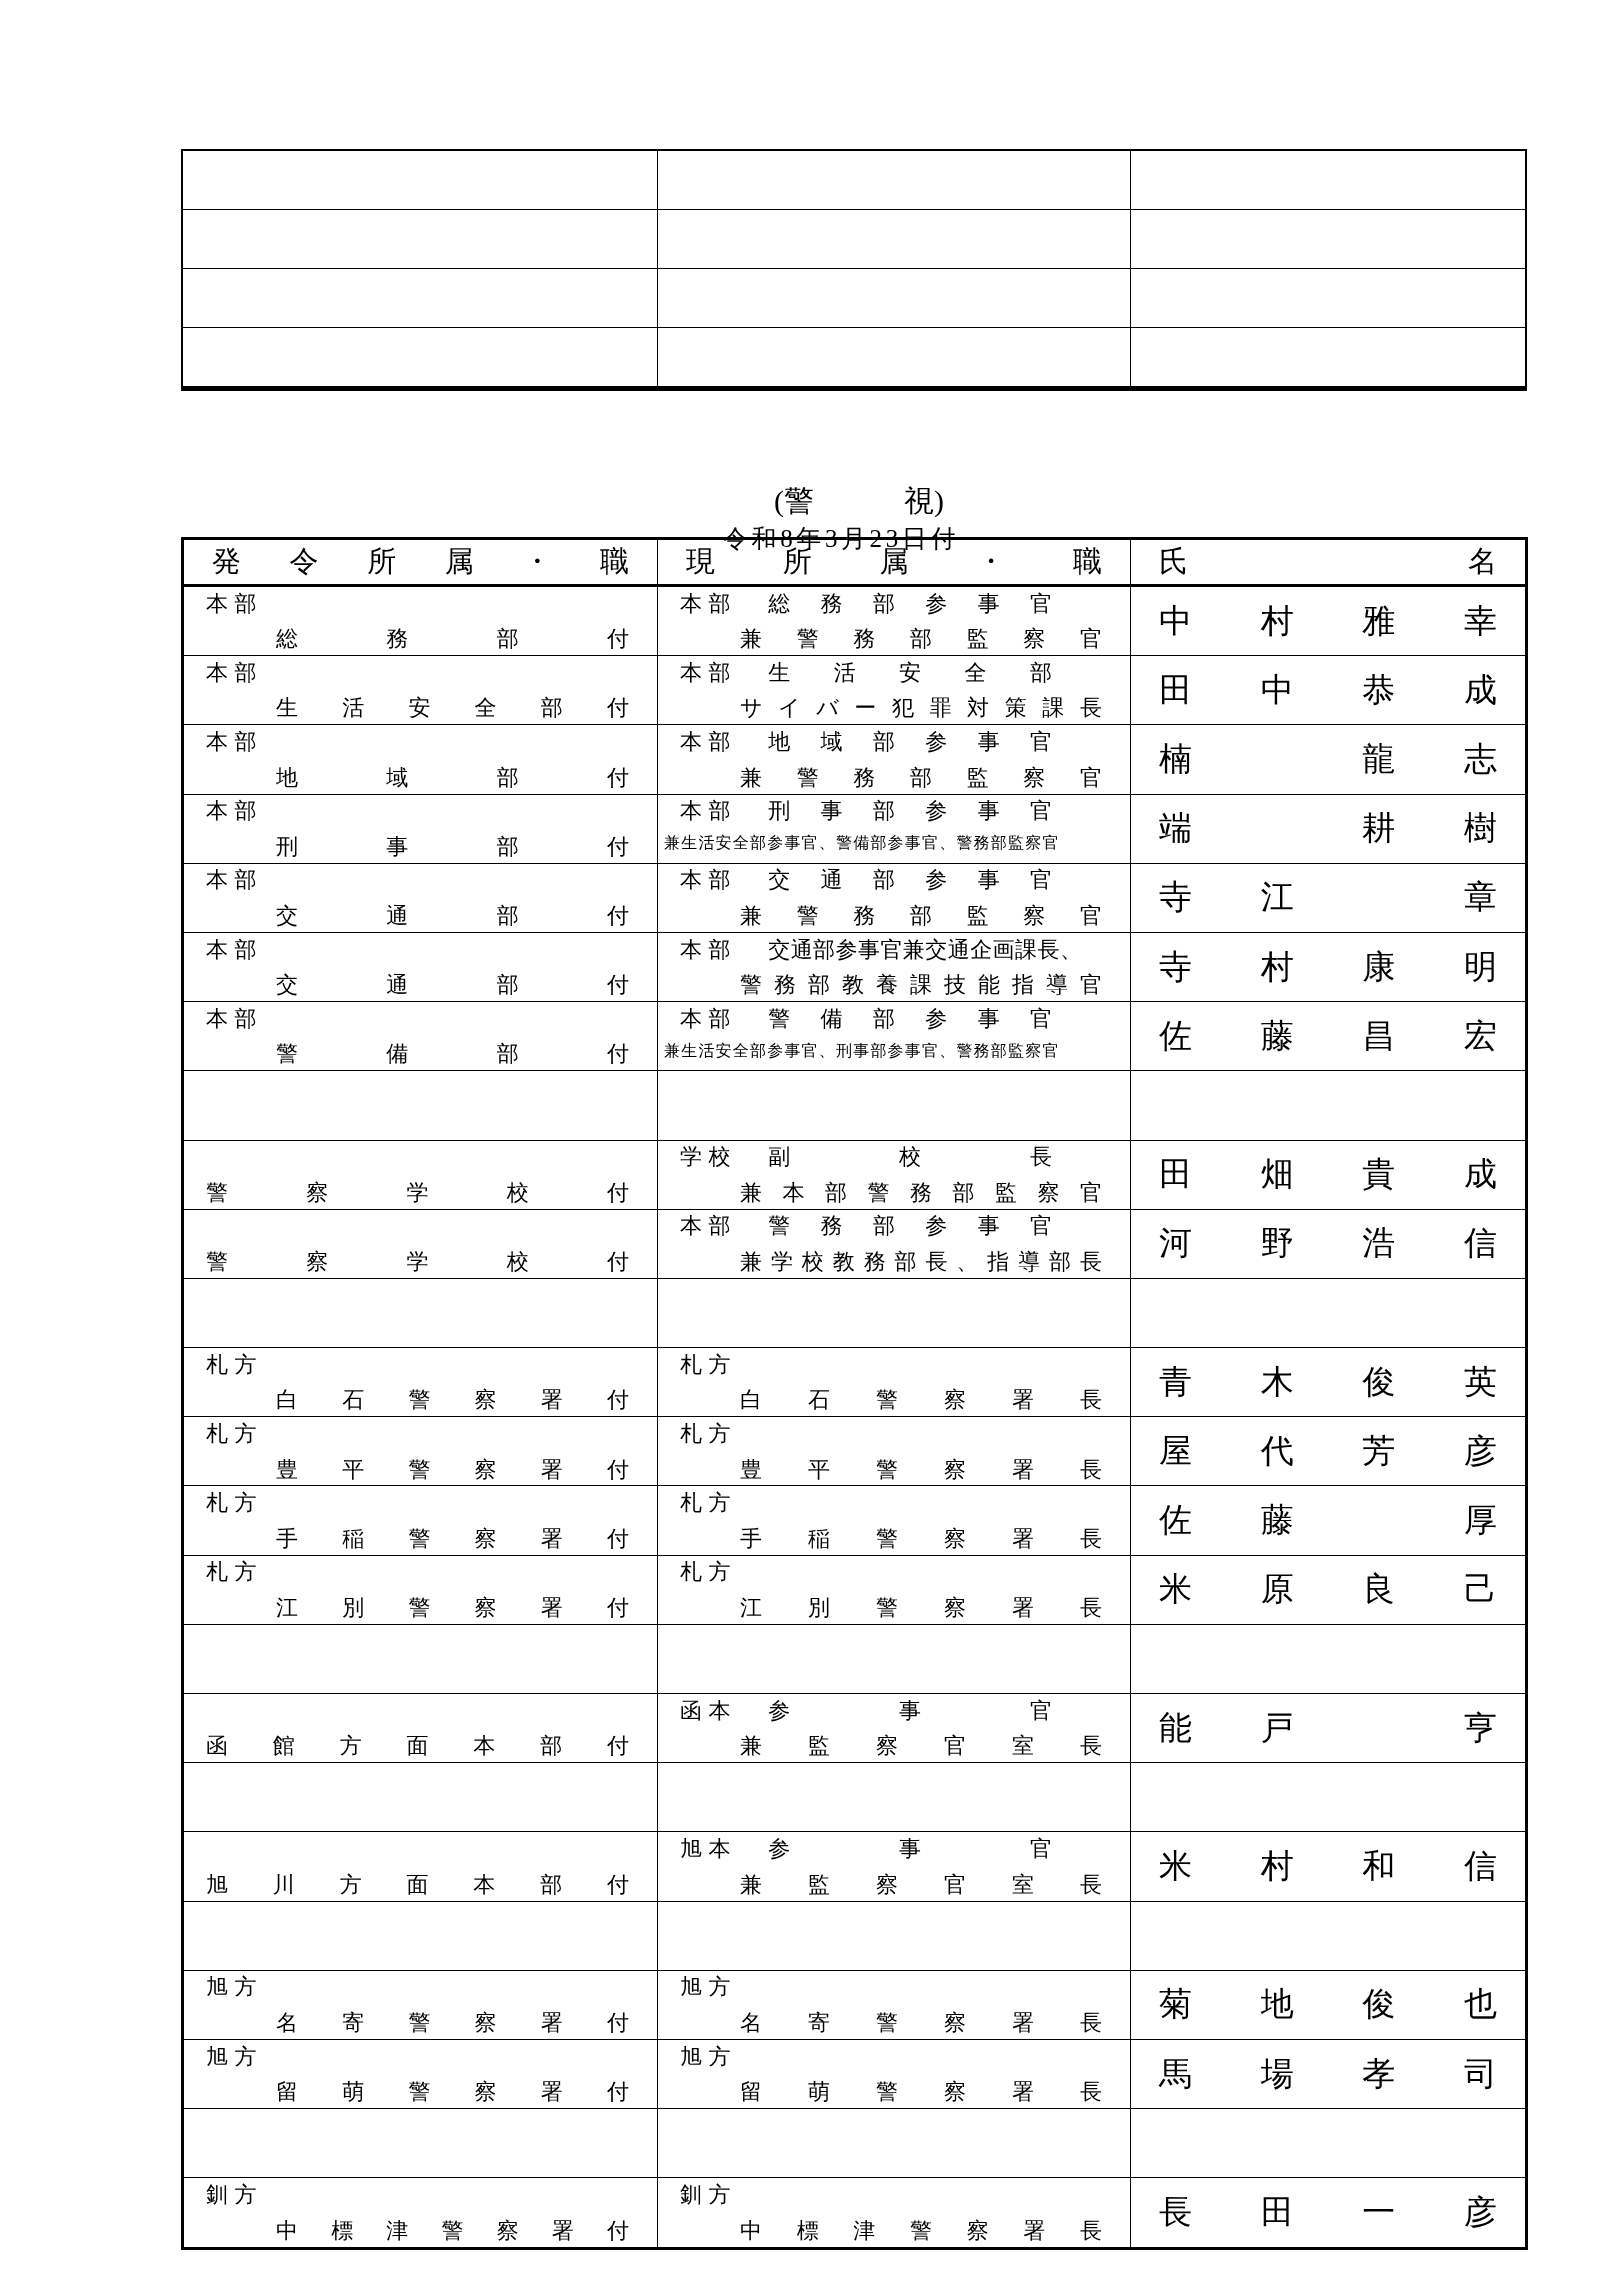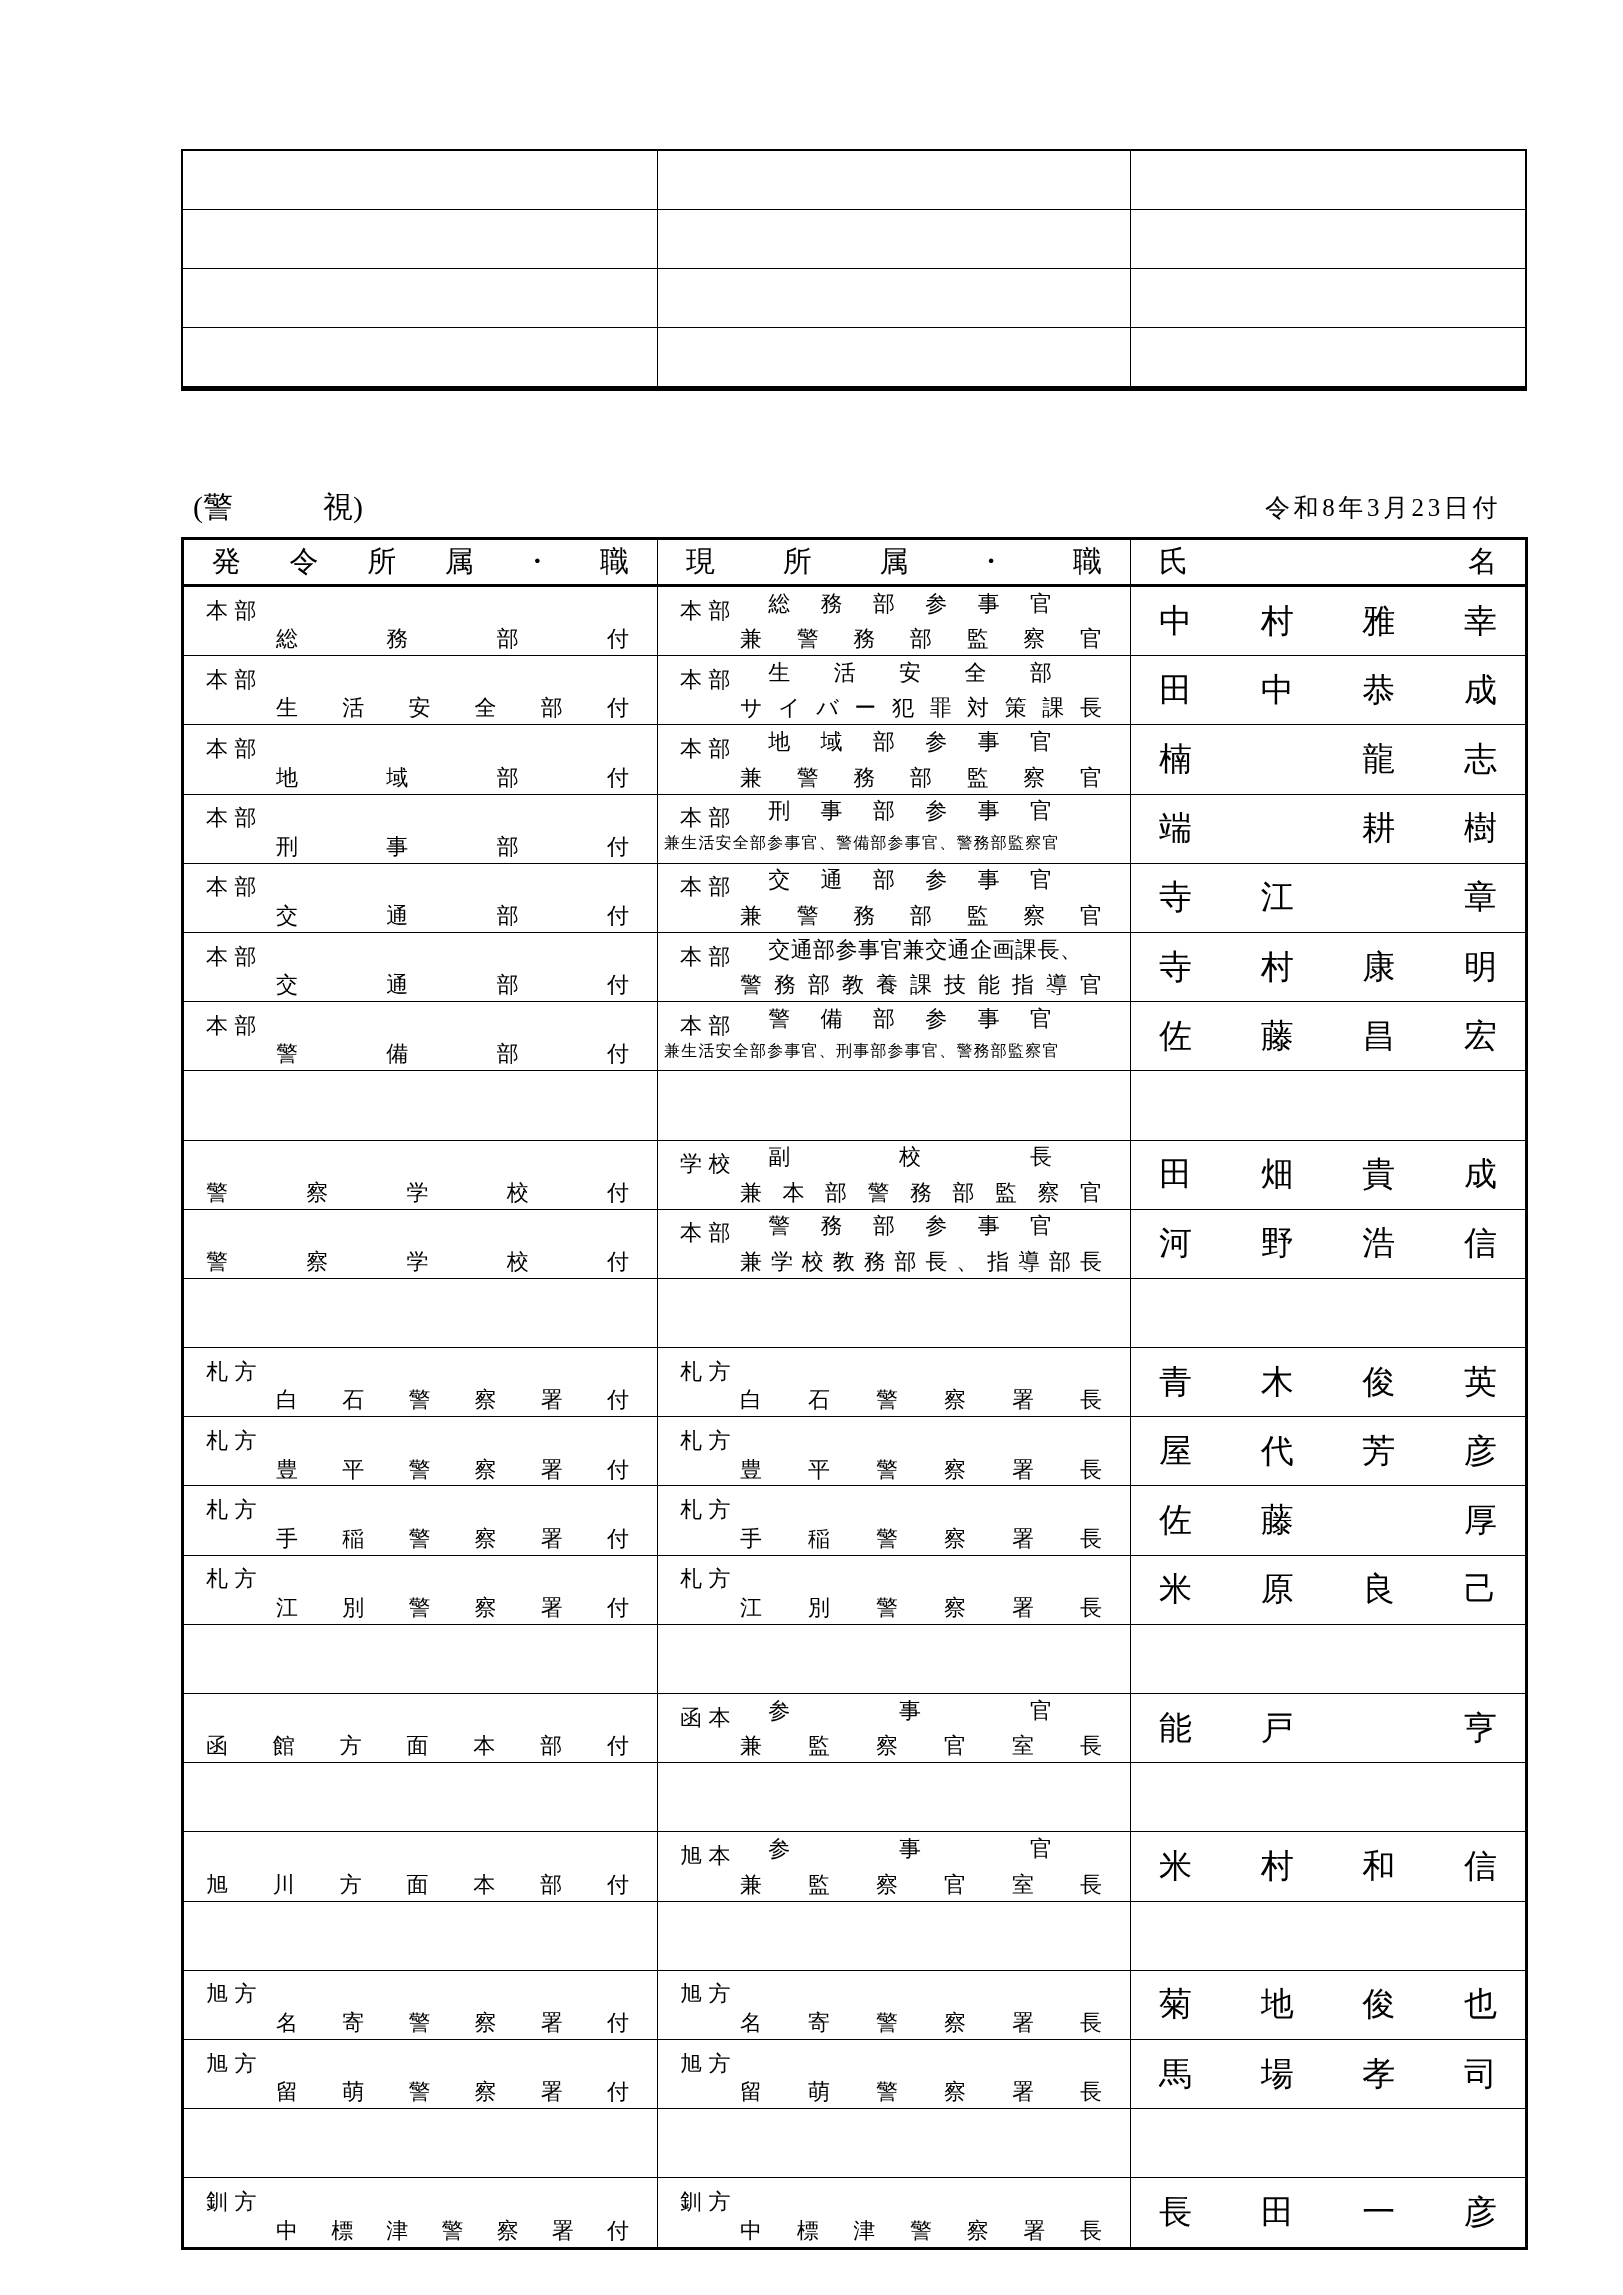--- a/index.html
+++ b/index.html
@@ -16,41 +16,41 @@
   table.ttable{
     border-collapse:collapse;table-layout:fixed;width:1344px;
     border:2.4px solid #000;border-bottom:5.4px solid #000;
   }
   table.ttable td{border:1.8px solid #000;height:58px;padding:0;}
   
   col.w1{width:475px;} col.w2{width:473px;} col.w3{width:396px;}
   
   .headline{
     position:absolute;left:181px;top:481px;width:1344px;height:53px;
-    display:flex;justify-content:space-between;align-items:center;
+    display:flex;justify-content:space-between;align-items:center;flex-direction:column;
   }
   .rank{font-size:30px;white-space:pre;padding-left:12px;}
   .date{font-size:25px;letter-spacing:3.6px;padding-right:24px;white-space:pre;}
   
   .maintable-wrap{position:absolute;left:181px;top:537px;}
   table.mtable{
     border-collapse:collapse;table-layout:fixed;width:1344px;
     border:3.6px solid #000;
   }
   table.mtable td{border:1.8px solid #000;padding:0;vertical-align:top;overflow:hidden;}
   tr.hrow{height:47px;}
   tr.hrow td{border-bottom:3.6px solid #000;}
   .hcell{height:43px;padding:0 28px;font-size:29px;align-items:center;}
   tr.drow{height:69px;}
   .cell{
     height:61px;display:flex;flex-direction:column;justify-content:space-between;
     padding:3.6px 0 3.6px;font-size:22px;line-height:1.15;
   }
   .line{min-height:25px;}
-  .org{padding-left:22px;letter-spacing:0.30em;white-space:pre;margin-top:7px;}
+  .org{padding-left:22px;letter-spacing:0.30em;white-space:pre;}
   .l1flex{display:flex;padding-left:22px;}
   .l1flex .org{padding-left:0;}
   .l1flex .title{flex:1;margin-left:31px;margin-right:78px;}
   .l1flex .title.plain{margin-right:34px;letter-spacing:0.02em;}
   .sfull{padding-left:22px;padding-right:28px;}
   .sindent{padding-left:92px;padding-right:28px;}
   .sindent2{padding-left:82px;padding-right:28px;}
   .smallline{font-size:16px;padding-left:6px;padding-right:8.4px;letter-spacing:1.2px;white-space:nowrap;}
   .namewrap{height:61px;display:flex;align-items:center;padding-top:3.6px;}
   .name{width:100%;padding:0 28px;font-size:33px;box-sizing:border-box;}

